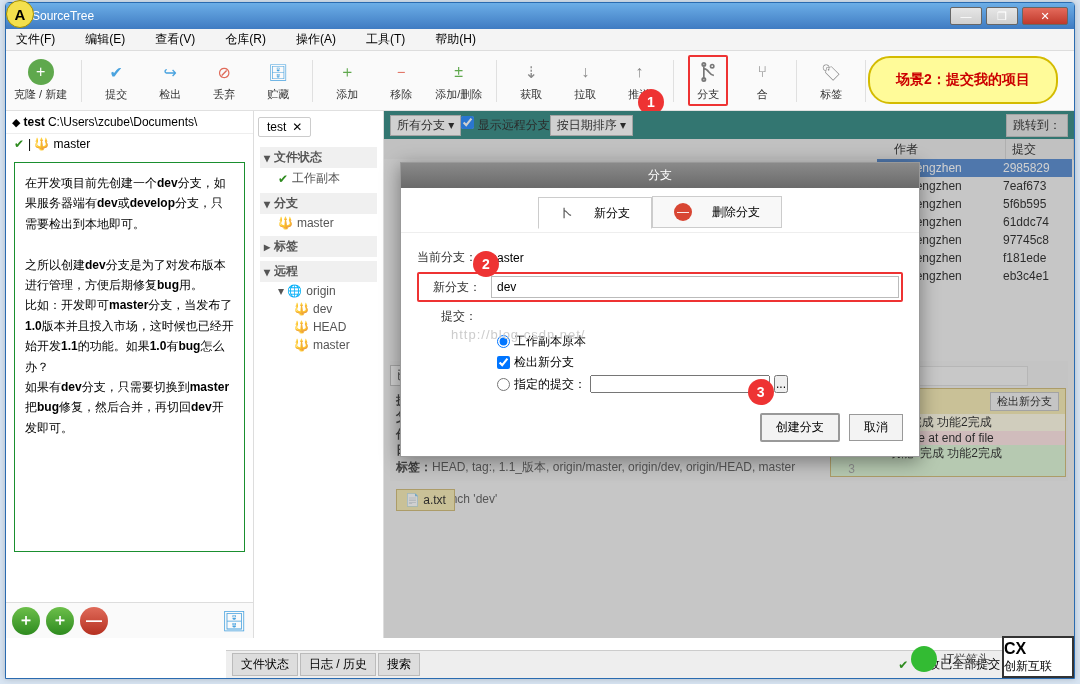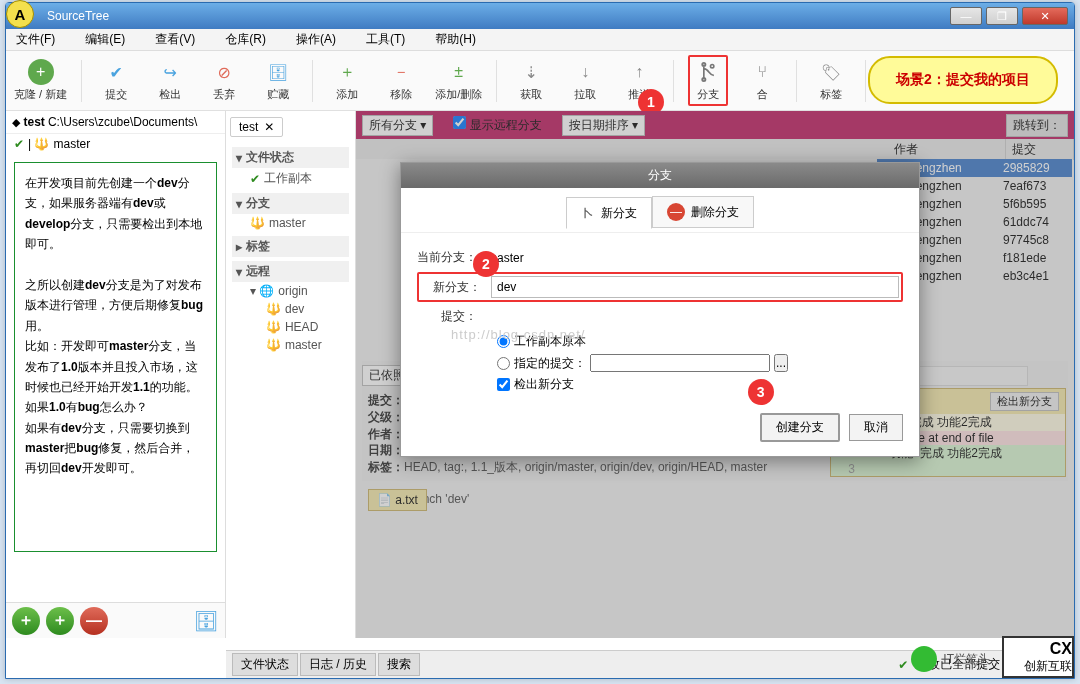--- a/index.html
+++ b/index.html
@@ -1,51 +1,51 @@
 <!DOCTYPE html>
 <html><head>
 <meta charset="utf-8">
 <style>
 *{box-sizing:border-box;margin:0;padding:0;font-family:"Microsoft YaHei",Arial,sans-serif;font-size:12px}
 body{background:#d7e4f2;width:1080px;height:684px;position:relative;overflow:hidden}
 .window{position:absolute;top:2px;left:5px;right:5px;bottom:5px;background:#fff;border:1px solid #2a6bb0;border-radius:4px 4px 0 0;box-shadow:0 0 6px rgba(0,0,0,.2)}
 .titlebar{height:26px;background:linear-gradient(#6caee7,#3f7bc2);color:#fff;display:flex;align-items:center;padding:0 6px}
-.titlebar-left{display:flex;align-items:flex-end;gap:20px}
+.titlebar-left{display:flex;align-items:flex-end;gap:5px}
 .titlebar-spacer{flex:1}
 .wbtn{width:32px;height:18px;background:linear-gradient(#e6e6e6,#cfcfcf);border:1px solid #666;margin-left:4px;display:flex;align-items:center;justify-content:center;font-size:11px;border-radius:2px}
 .wbtn.close{background:linear-gradient(#e46b5c,#c0392b);color:#fff;width:46px}
 .menubar{height:22px;background:#f4f4f4;border-bottom:1px solid #ddd;display:flex;align-items:center;padding:0 4px;gap:18px}
 .menubar span{padding:2px 6px}
 .toolbar{height:60px;background:#fafafa;border-bottom:1px solid #e0e0e0;display:flex;align-items:center;padding:0 8px;gap:14px;position:relative}
 .tbtn{display:flex;flex-direction:column;align-items:center;gap:2px;min-width:40px}
 .tbtn .ico{width:26px;height:26px;border-radius:4px;display:flex;align-items:center;justify-content:center;font-size:16px}
 .tbtn .lbl{font-size:11px;color:#333}
 .tbtn .ico svg{width:20px;height:20px}
 .tbsep{width:1px;height:42px;background:#e0e0e0}
 .redbox{border:2px solid #e33;border-radius:2px;padding:2px 4px}
 .badge-num{position:absolute;width:26px;height:26px;border-radius:50%;background:#e33;color:#fff;font-weight:bold;display:flex;align-items:center;justify-content:center;font-size:14px}
 .main{position:absolute;top:108px;left:0;right:0;bottom:40px;display:flex}
-.leftcol{width:220px;border-right:1px solid #ddd;display:flex;flex-direction:column;position:relative}
+.leftcol{width:248px;border-right:1px solid #ddd;display:flex;flex-direction:column;position:relative}
 .repo-path{padding:4px 6px;font-size:11px;border-bottom:1px solid #eee;white-space:nowrap;overflow:hidden}
 .branch-row{padding:3px 8px;display:flex;align-items:center;gap:4px}
 .notebox{margin:8px;border:1px solid #1a8f2f;padding:10px;line-height:1.7;font-size:12px;flex:0 0 auto;height:390px;overflow:hidden}
 .notebox b{font-weight:bold}
 .leftcol-bottom{position:absolute;bottom:0;left:0;right:0;height:36px;border-top:1px solid #ddd;display:flex;align-items:center;gap:6px;padding:0 6px;background:#fafafa}
 .circlebtn{width:28px;height:28px;border-radius:50%;display:flex;align-items:center;justify-content:center;color:#fff;font-weight:bold;font-size:16px}
 .cg{background:linear-gradient(#6cbf4a,#2e8b1f)}
 .cr{background:linear-gradient(#e06b5a,#b53020)}
 .centercol{width:130px;border-right:1px solid #ddd;background:#fff;padding-top:4px}
 .tab-test{display:inline-flex;align-items:center;gap:6px;border:1px solid #ccc;border-radius:2px;padding:2px 8px;margin:2px 0 4px 4px;background:#fff}
 .treegroup{padding:2px 6px;color:#555}
 .treegroup .hdr{background:#f0f0f0;padding:2px 4px;margin-top:4px;font-weight:bold;display:flex;align-items:center;gap:4px}
 .treegroup .item{padding:2px 4px 2px 18px;display:flex;align-items:center;gap:4px}
 .rightcol{flex:1;position:relative;background:#f0f0f0}
 .overlay{position:absolute;inset:0;background:rgba(120,120,120,.35)}
 .rightcontent{position:absolute;inset:0}
-.filterbar{height:28px;display:flex;align-items:center;gap:20px;padding:0 6px;background:#be185d}
+.filterbar{height:28px;display:flex;align-items:center;gap:0;padding:0 6px;background:#0f766e}
 .filterbar .sel{background:#fff;border:1px solid #bbb;padding:1px 6px}
 .jumpto{margin-left:auto;padding:2px 6px;background:#e0e0e0;border:1px solid #bbb}
 .commitshdr{display:flex;background:#e8e8e8;height:20px;align-items:center}
 .commitshdr div{padding:2px 6px;border-right:1px solid #ccc}
 .commitrow{display:flex;height:18px;align-items:center;font-size:11px}
 .commitrow .auth{width:120px;padding:0 6px}
 .commitrow .hash{width:70px;padding:0 6px}
 .commitrow.sel{background:#3a77c8;color:#fff}
 .commitlist{position:absolute;right:2px;top:48px;width:195px}
 .detailpane{position:absolute;left:6px;right:6px;top:250px;height:120px;background:rgba(235,235,235,.6)}
@@ -60,34 +60,34 @@
 .diffrow .ln{width:24px;text-align:right;color:#999;padding-right:4px}
 .diffrow.minus{background:#ffe0e0}
 .diffrow.plus{background:#d8f5d0}
 .statusbar{position:absolute;bottom:0;left:220px;right:0;height:28px;background:#eee;border-top:1px solid #ccc;display:flex;align-items:center;padding:0 6px;gap:2px}
 .statusbar .stab{background:#ddd;border:1px solid #bbb;padding:2px 8px}
 .statusbar .right{margin-left:auto;display:flex;align-items:center;gap:8px}
 .searchbox{position:absolute;right:46px;top:255px;width:150px;height:20px;border:1px solid #bbb;background:#fff}
 .dialog{position:absolute;left:400px;top:162px;width:520px;background:#fff;border:1px solid #999;box-shadow:0 4px 18px rgba(0,0,0,.4);z-index:50}
 .dlg-title{background:linear-gradient(#8a8a8a,#6a6a6a);color:#fff;text-align:center;padding:4px 0;font-size:12px}
 .dlg-tabs{display:flex;justify-content:center;gap:0;padding:8px 0 4px;background:#fff}
-.dlg-tab{border:1px solid #ccc;padding:6px 14px;display:flex;align-items:center;gap:6px;background:#f8f8f8}
+.dlg-tab{border:1px solid #ccc;padding:6px 21px;display:flex;align-items:center;gap:20px;background:#f8f8f8}
 .dlg-tab.active{background:#fff;border-bottom:1px solid #fff;position:relative;top:1px}
 .dlg-body{padding:10px 16px 14px;border-top:1px solid #eee}
 .fld{display:flex;align-items:center;margin:6px 0}
 .fld .lab{width:70px;text-align:right;padding-right:10px;color:#333}
 .fld input[type=text]{flex:1;border:1px solid #bbb;padding:3px 5px;height:22px}
 .radiorow{margin-left:80px;padding:2px 0;display:flex;align-items:center;gap:4px}
 .dlg-footer{text-align:right;padding:4px 16px 14px}
 .dlg-footer button{padding:4px 14px;border:1px solid #999;background:#f3f3f3;margin-left:6px}
 .watermark{position:absolute;left:450px;top:350px;color:#ccc;font-size:13px;letter-spacing:1px}
 .speech{position:absolute;right:22px;top:56px;width:190px;height:48px;background:#fffb99;border:2px solid #d4bb00;border-radius:22px;display:flex;align-items:center;justify-content:center;color:#c00;font-size:14px;font-weight:bold;z-index:60}
 .marker-A{position:absolute;left:6px;top:0;width:28px;height:28px;border-radius:50%;background:#f4e04d;border:1px solid #a58f00;display:flex;align-items:center;justify-content:center;font-weight:bold;font-size:15px;z-index:80}
 .logo-bitou{position:absolute;right:90px;bottom:12px;font-size:18px;color:#555;display:flex;align-items:center;gap:6px;z-index:70}
-.logo-cxhl{position:absolute;right:6px;bottom:6px;width:72px;height:42px;border:2px solid #333;background:#fff;display:flex;flex-direction:column;align-items:flex-end;justify-content:center;font-size:10px;z-index:70}
+.logo-cxhl{position:absolute;right:6px;bottom:6px;width:72px;height:42px;border:2px solid #333;background:#fff;display:flex;flex-direction:column;align-items:flex-start;justify-content:center;font-size:10px;z-index:70}
 .branch-ico{display:inline-block;width:14px;height:14px}
 </style>
 </head>
 <body>
 
 <div class="marker-A">A</div>
 
 <div class="window">
   <div class="titlebar">
     <div class="titlebar-left">
@@ -356,28 +356,28 @@
       </div>
     <div class="badge-num" style="left:72px;top:88px">2</div>
     <div class="fld">
         <span class="lab">提交：</span>
       </div>
     <div class="radiorow">
         <input type="radio" checked="" style=""> 
         <span>工作副本原本</span>
       </div>
     <div class="radiorow">
+        <input type="checkbox" checked="" style=""> 
+        <span>检出新分支</span>
+      </div>
+    <div class="radiorow">
         <input type="radio" style=""> 
         <span>指定的提交：</span> 
         <input type="text" style="width: 180px;"> 
         <button>...</button>
-      </div>
-    <div class="radiorow">
-        <input type="checkbox" checked="" style=""> 
-        <span>检出新分支</span>
       </div>
     <div class="watermark" style="left:50px;top:164px;position:absolute">http://blog.csdn.net/</div>
   </div>
   <div class="dlg-footer">
     <span style="position:relative;display:inline-block">
       <span class="badge-num" style="left:-6px;top:-34px">3</span>
       <button class="redbox" style="border-width:2px">创建分支</button>
     </span>
     <button>取消</button>
   </div>

